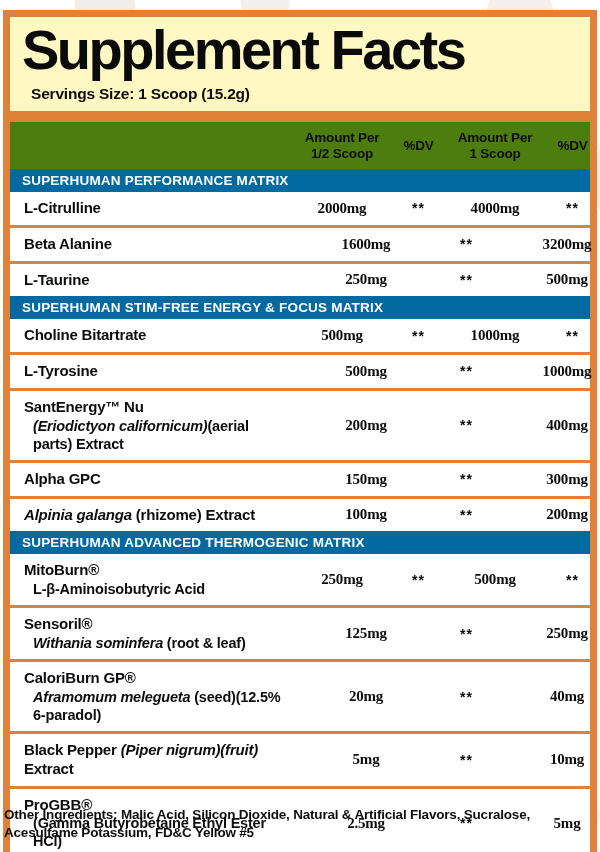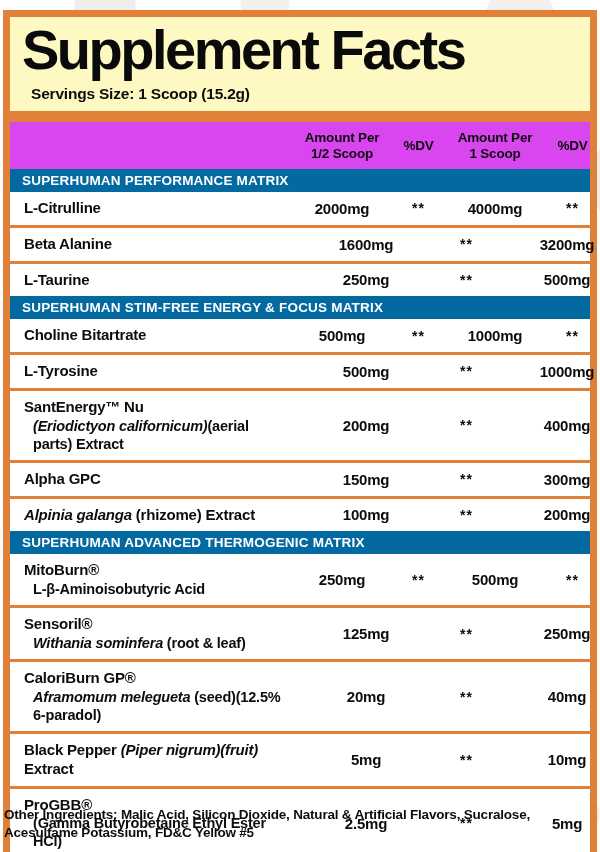--- a/index.html
+++ b/index.html
@@ -47,42 +47,42 @@
     margin: 6px 0 0 9px;
     align-items: center;
   }
   .thick-band { height: 11px; background: #E0813A; }
   
   .grid-row {
     display: grid;
     grid-template-columns: 272px 120px 33px 120px 35px;
     align-items: center;
   }
-  .col-headers { padding: 8px 0 7px 0; background: #d946ef; }
+  .col-headers { padding: 8px 0 7px 0; background: #4d7c0f; }
   .col-h {
     text-align: center;
     font-size: 13.5px;
     font-weight: bold;
     line-height: 1.18;
   }
   .section-bar {
     background: #0369a1;
     color: #ffffff;
     font-size: 13.5px;
     font-weight: bold;
     letter-spacing: 0.2px;
     padding: 4px 0 4px 12px;
     text-transform: uppercase;
   }
   .row { background: #fff; padding: 7px 0; min-height: 31px; }
   .row + .row { border-top: 3px solid #E0813A; gap: 24px; }
   .cell.name { padding-left: 14px; font-size: 15px; font-weight: bold; line-height: 1.25; }
   .cell.name .l2 { padding-left: 9px; font-size: 14.5px; }
   .cell.name i { font-style: italic; }
-  .cell.val { text-align: center; font-size: 15px; font-weight: bold; }
+  .cell.val { text-align: center; font-size: 15px; font-weight: bold; font-family: Liberation Serif, serif; }
   .cell.dv  { text-align: center; font-size: 14px; font-weight: bold; letter-spacing: 1px; }
   
   .other-ingredients {
     position: absolute;
     left: 4px; top: 806px;
     width: 548px;
     font-size: 13.5px;
     font-weight: bold;
     line-height: 1.3;
     color: #0d0d0d;

